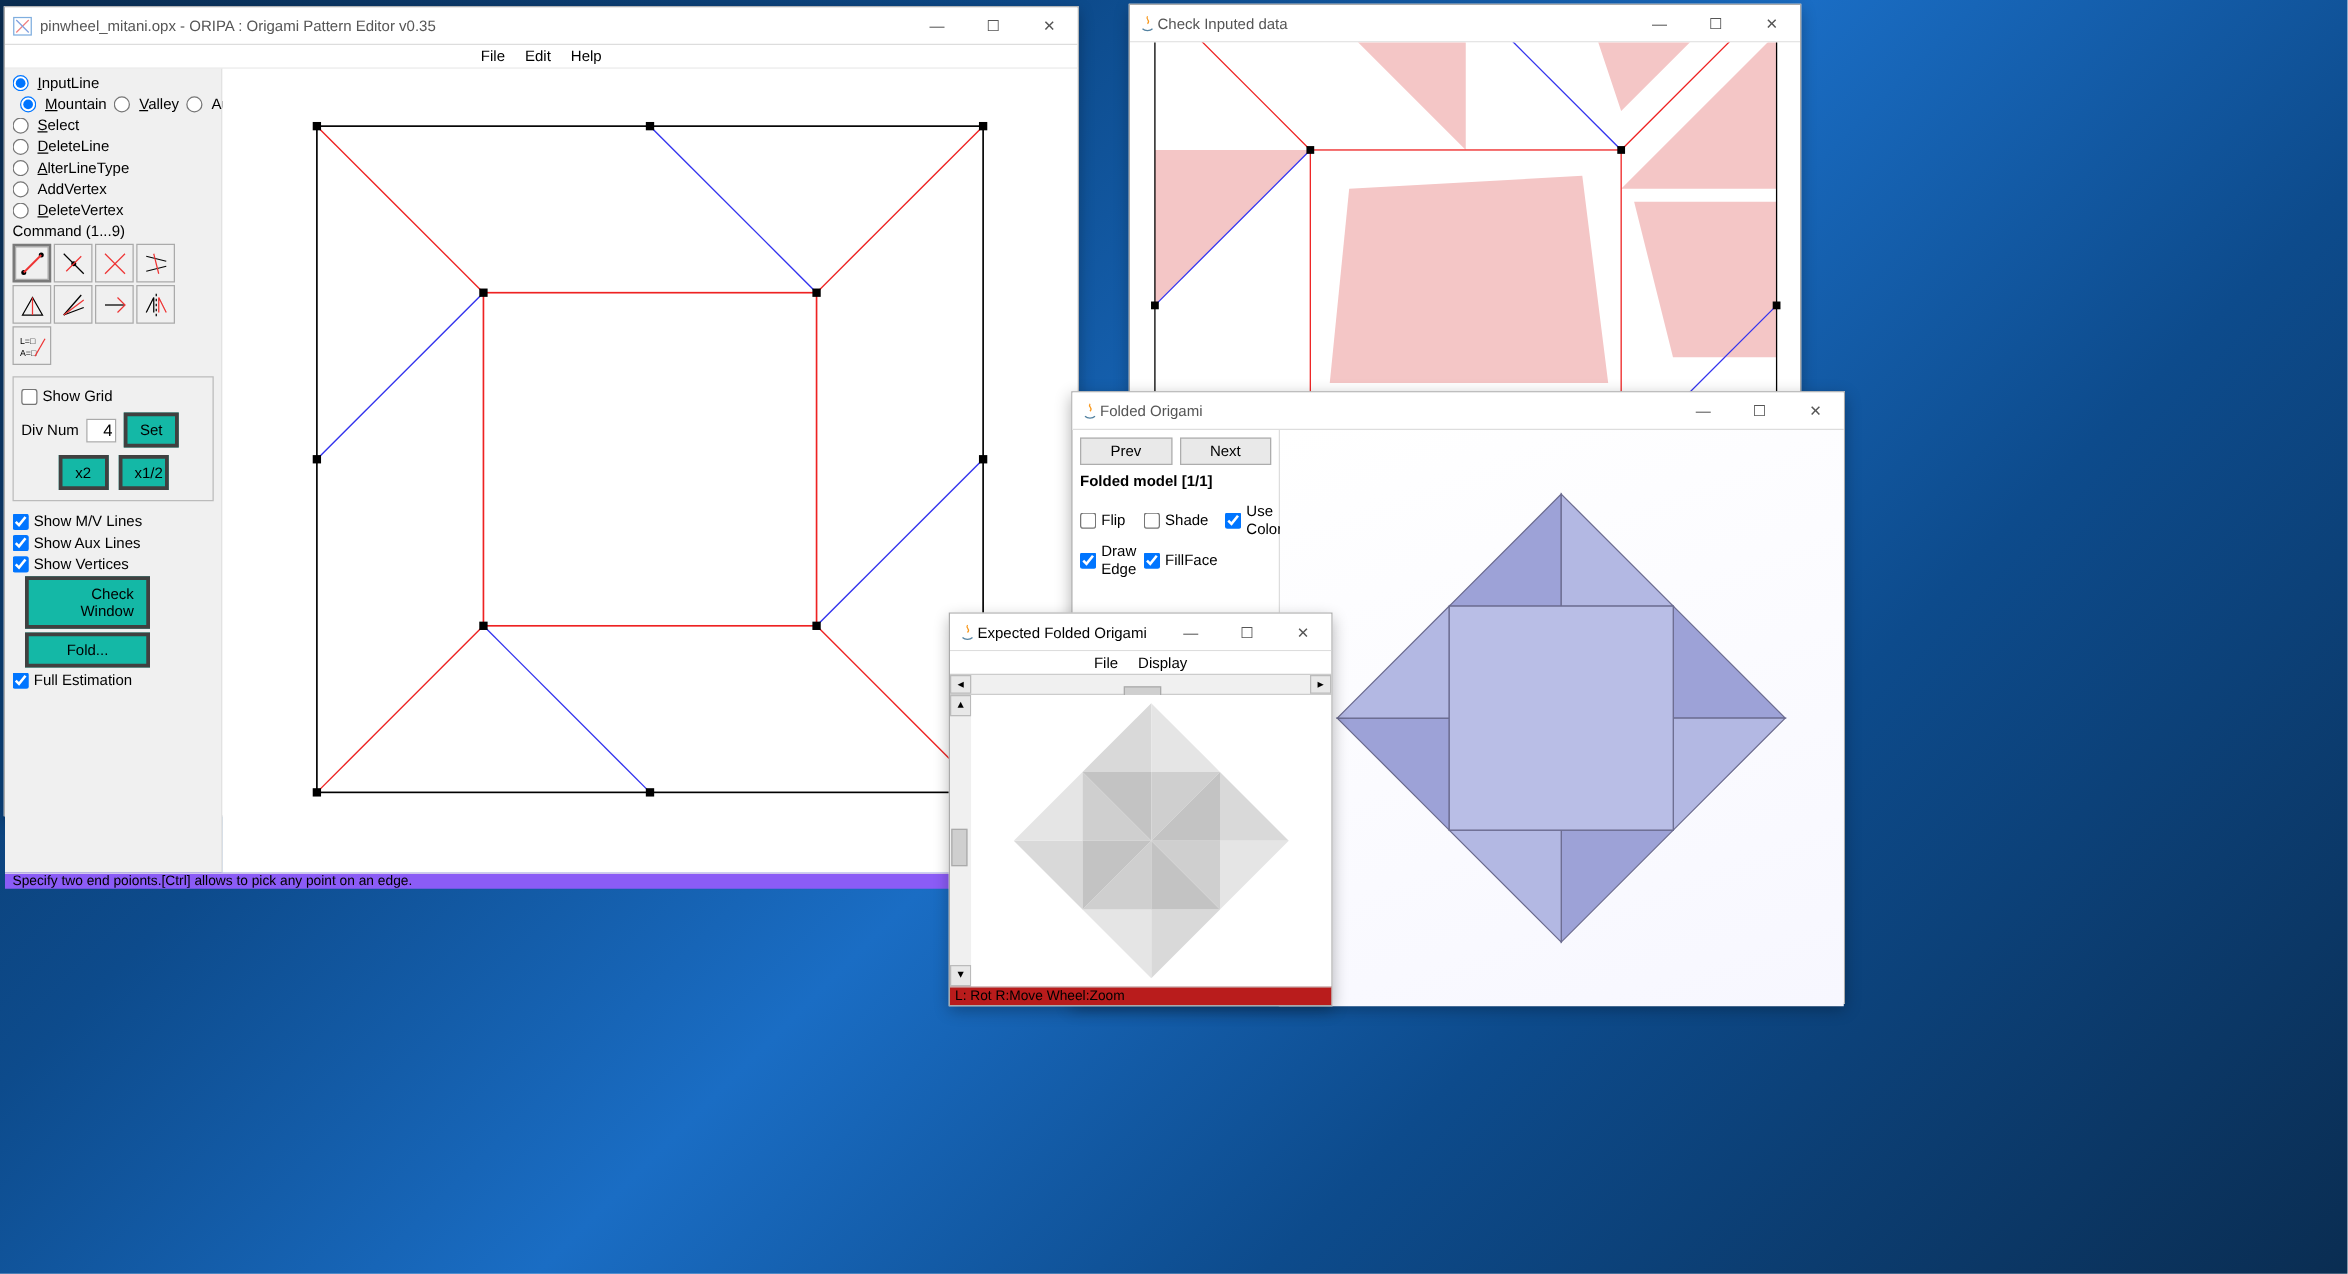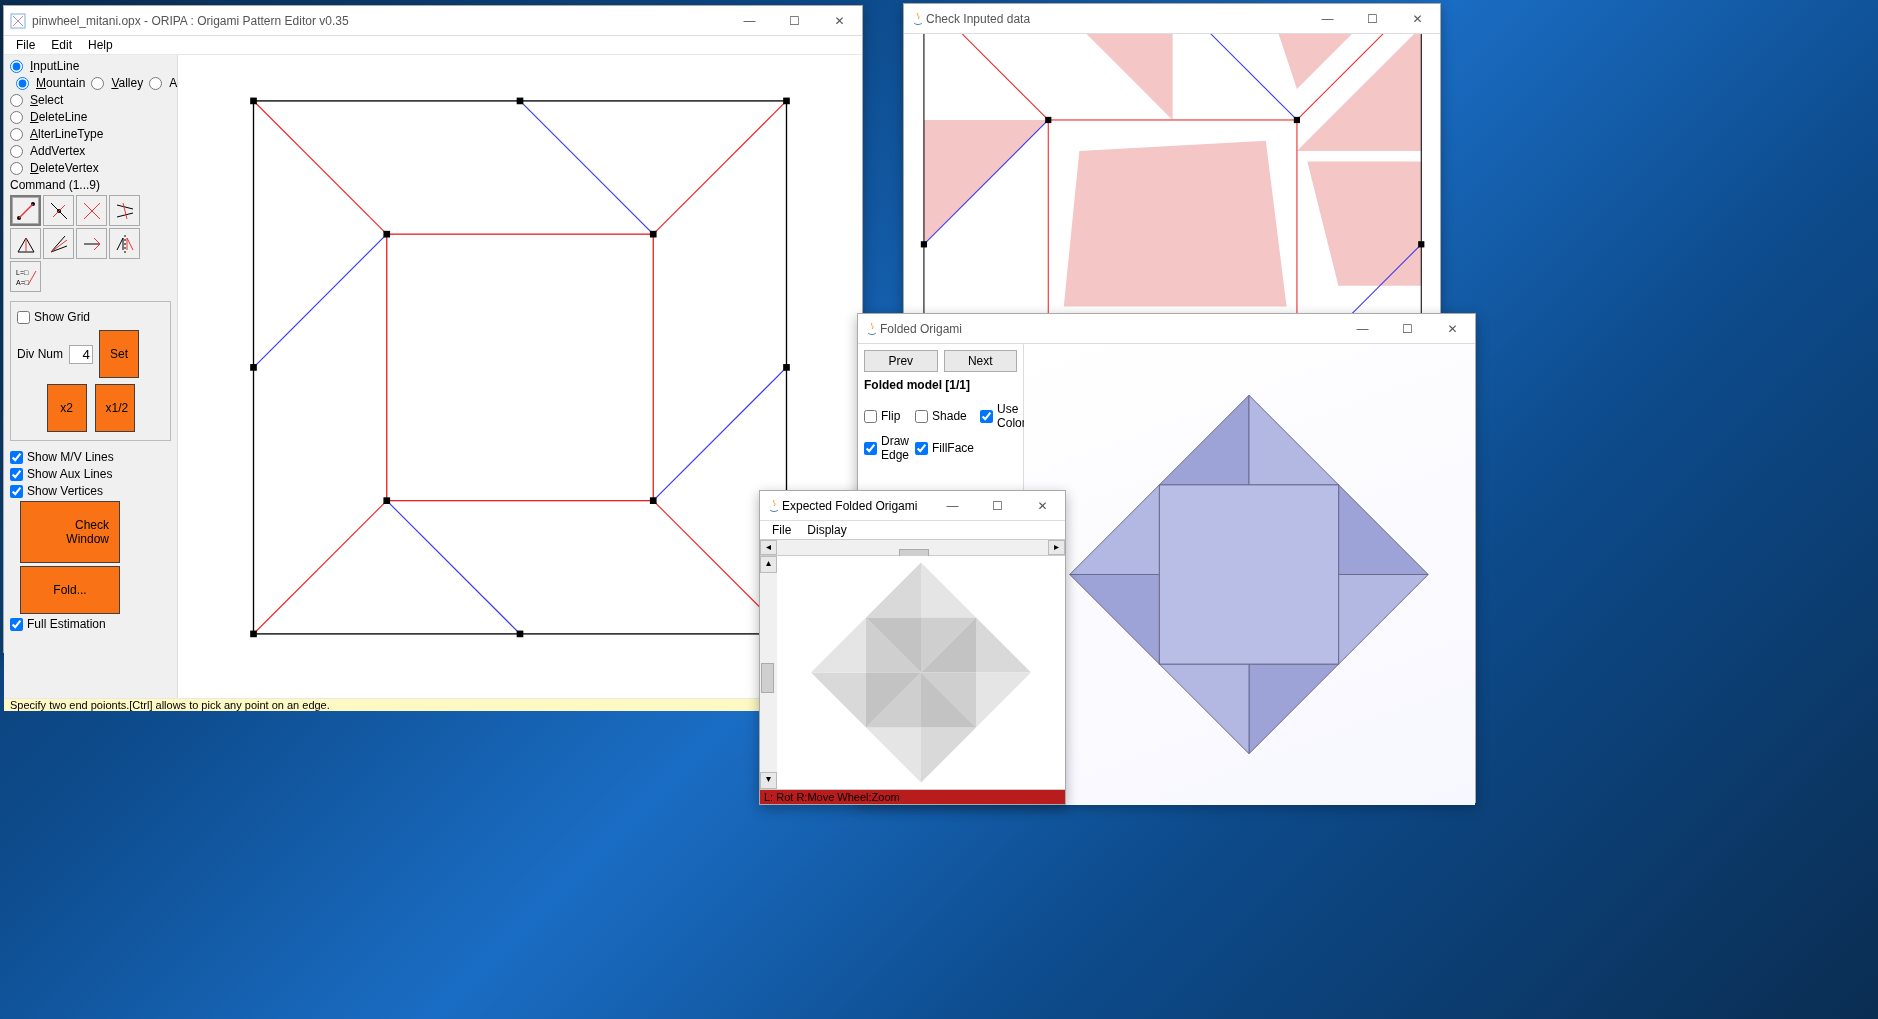--- a/index.html
+++ b/index.html
@@ -28,43 +28,43 @@
     background: #fff;
     display: flex;
     align-items: center;
     padding: 0 0 0 6px;
     border-bottom: 1px solid #ddd;
   }
   .titlebar .icon { width: 16px; height: 16px; margin-right: 6px; }
   .titlebar .title { flex: 1; color: #555; font-size: 12px; }
   .titlebar .win-controls { display: flex; }
   .titlebar .win-btn { width: 45px; height: 29px; display:flex; align-items:center; justify-content:center; color:#555; }
-  .menubar { height: 22px; display:flex; align-items:center; padding:0 4px; background:#fff; border-bottom:1px solid #e8e8e8;}
+  .menubar { height: 22px; display:flex; align-items:center; padding:0 4px; background:#fff; border-bottom:1px solid #e8e8e8;justify-content:center;}
   .menubar .menu-item { padding: 2px 8px; }
 
   
   #oripa { left: 3px; top: 5px; width: 860px; height: 648px; }
   .oripa-body { display:flex; flex:1; }
   .sidebar { width: 174px; background:#f0f0f0; border-right:1px solid #ddd; padding:4px 6px; display:flex; flex-direction:column; gap:3px;}
   .radio-row { display:flex; align-items:center; gap:4px; }
   .radio-row input[type=radio] { margin: 0 3px 0 0; }
   .fold-type { display:flex; gap: 6px; margin-left: 6px;}
   .cmd-grid { display:flex; flex-wrap:wrap; gap:2px; }
   .cmd-btn { width:31px; height:31px; border:1px solid #aaa; background:#f0f0f0; display:flex; align-items:center; justify-content:center; position:relative;}
   .cmd-btn.sel { border:2px solid #7a7a7a; box-shadow: inset 0 0 0 1px #aaa; }
   .cmd-btn svg { width:24px; height:24px; }
   .panel { border:1px solid #bbb; margin: 6px 0; padding:8px 6px; background:#f0f0f0; display:flex; flex-direction:column; gap:6px;}
   .panel-row { display:flex; align-items:center; gap:6px;}
-  .btn { border:1px solid #404040; background:#f97316; padding:16px 10px; text-align:center;}
+  .btn { border:3px solid #404040; background:#14b8a6; padding:4px 10px; text-align:center;}
   .btn.wide { width:100px; }
   input[type=text].divnum { width:24px; text-align:right; border:1px solid #aaa; padding:1px 2px;}
   .checkbox-row { display:flex; align-items:center; gap:4px;}
   .checkbox-row input { margin:0;}
   .canvas-area { flex:1; background:#fff; position:relative;}
-  .statusbar { height:17px; padding:0 6px; background:#fef9c3; font-size:11px; border-top:1px solid #e8e8e8; display:flex; align-items:center;}
+  .statusbar { height:17px; padding:0 6px; background:#8b5cf6; font-size:11px; border-top:1px solid #e8e8e8; display:flex; align-items:center;}
 
   
   #checkwin { left: 903px; top: 3px; width: 538px; height: 316px; }
   #checkwin .body { flex:1; background:#fff; position:relative;}
 
   
   #folded { left: 857px; top: 313px; width: 619px; height: 490px; }
   #folded .body { flex:1; display:flex;}
   #folded .controls { width: 166px; padding: 6px; border-right:1px solid #ddd; display:flex; flex-direction:column; gap:6px; }
   #folded .btn-row { display:flex; gap:6px;}

